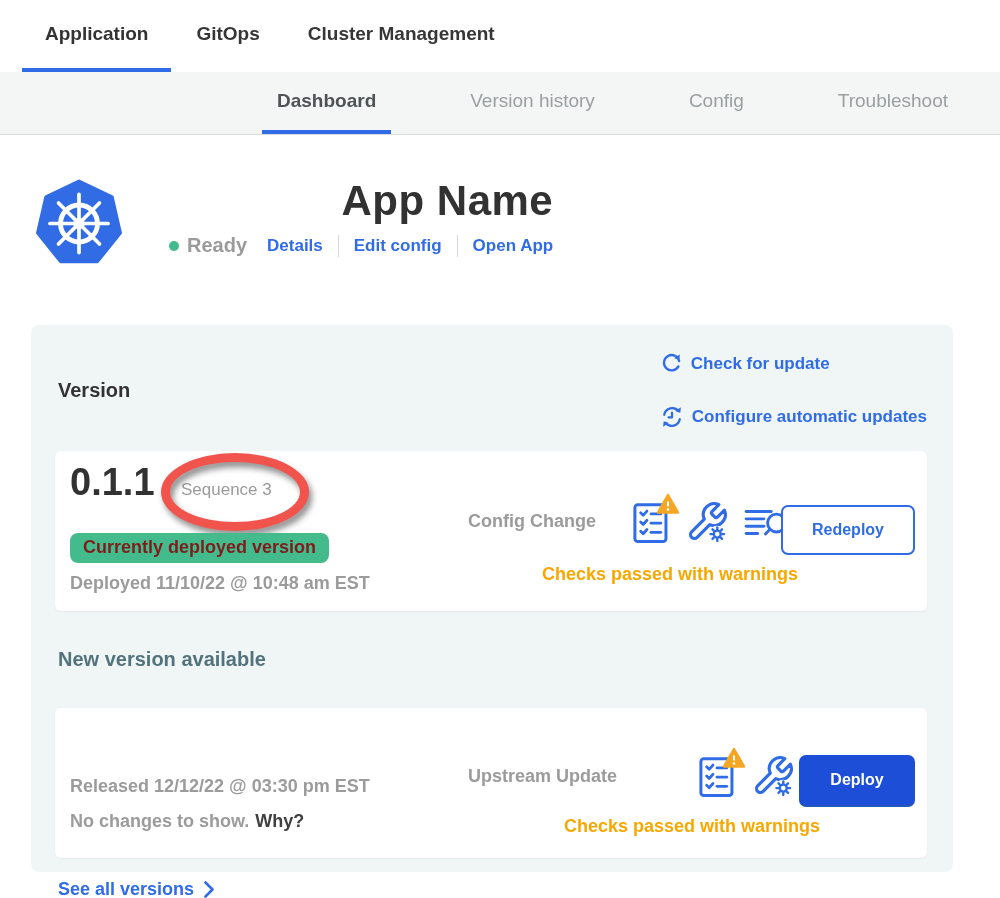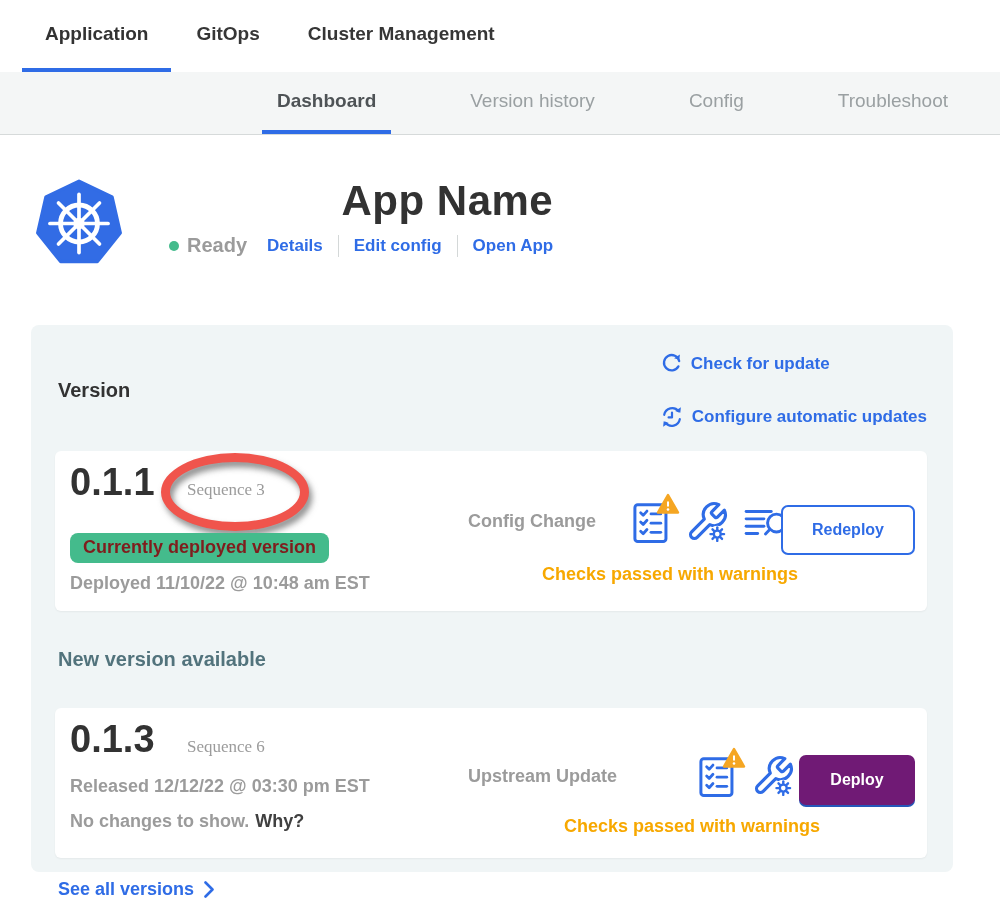--- a/index.html
+++ b/index.html
@@ -37,21 +37,21 @@
   .action-link { display:flex; align-items:center; gap:8px; font-size:17px; font-weight:700;
     color:#2f6ce6; cursor:pointer; }
 
   .card { position:relative; margin:22px 26px 0 24px; background:#fff; border-radius:6px;
     box-shadow:0 1px 2px rgba(0,0,0,.05); }
   .card1 { height:160px; }
   .card2 { height:150px; margin-top:37px; }
 
   .ver-line { position:absolute; left:15px; top:10px; }
   .ver-num { font-size:38px; font-weight:700; color:#323232; }
-  .ver-seq { font-size:17px; font-weight:500; color:#9b9b9b; margin-left:28px;font-family:Liberation Serif, serif; }
+  .ver-seq { font-size:17px; font-weight:500; color:#9b9b9b; margin-left:22px; }
 
   .red-ellipse { position:absolute; left:106px; top:2px; width:148px; height:78px;
     border:9px solid #f0544c; border-radius:50%;
     filter:drop-shadow(3px 5px 3px rgba(45,45,45,.55)); pointer-events:none; }
 
   .deployed-badge { position:absolute; left:15px; top:82px; background:#44bb8c; color:#7f1d1d;
     font-size:18px; font-weight:700; padding:4px 13px 5px; border-radius:8px; }
   .deployed-ts { position:absolute; left:15px; top:122px; font-size:18px; font-weight:600; color:#9b9b9b; }
   .change-type { position:absolute; left:413px; font-size:18px; font-weight:700; color:#9b9b9b; }
   .card1 .change-type { top:60px; } .card2 .change-type { top:58px; }
@@ -60,21 +60,21 @@
   .card1 .icons-row { left:576px; top:48px; } .card2 .icons-row { left:642px; top:45px; }
   .check-wrap { position:relative; width:40px; height:46px; }
   .check-wrap .tri { position:absolute; right:-9px; top:-6px; }
 
   .warnings { position:absolute; font-size:18px; font-weight:700; color:#f7a800; text-align:center; width:350px; }
   .card1 .warnings { left:440px; top:113px; } .card2 .warnings { left:462px; top:108px; }
 
   .btn { position:absolute; right:12px; display:flex; align-items:center; justify-content:center;
     font-size:16px; font-weight:700; border-radius:7px; cursor:pointer; font-family:inherit; }
   .btn-outline { top:54px; width:134px; height:50px; background:#fff; color:#2f6ce6; border:2px solid #2f6ce6; }
-  .btn-fill { top:47px; width:116px; height:50px; background:#701a75; color:#fff; border:none;
+  .btn-fill { top:47px; width:116px; height:50px; background:#1d4ed8; color:#fff; border:none;
     box-shadow:0 2px 0 #2457ba; }
 
   .new-ver-head { margin:37px 0 0 27px; font-size:20px; font-weight:700; color:#52737c; }
   .released-ts { position:absolute; left:15px; top:68px; font-size:18px; font-weight:600; color:#9b9b9b; }
   .no-changes { position:absolute; left:15px; top:103px; font-size:18px; font-weight:600; color:#9b9b9b; }
   .why-link { color:#404040; font-weight:700; cursor:pointer; margin-left:6px; }
 
   .see-all { display:inline-flex; align-items:center; gap:9px; margin:21px 0 0 27px;
     font-size:18px; font-weight:700; color:#2f6ce6; cursor:pointer; }
 </style>
@@ -227,24 +227,20 @@
     </div>
 
     <button class="btn btn-outline">Redeploy</button>
     <div class="warnings">Checks passed with warnings</div>
   </div>
 
   <div class="new-ver-head">New version available</div>
 
   
   <div class="card card2">
-    <div class="ver-line">
-      <span class="ver-num">0.1.3</span>
-      <span class="ver-seq">Sequence 6</span>
-    </div>
     <div class="released-ts">Released 12/12/22 @ 03:30 pm EST</div>
     <div class="no-changes">
       <span>No changes to show.</span><a class="why-link">Why?</a>
     </div>
 
     <div class="change-type">Upstream Update</div>
 
     <div class="icons-row">
       <span class="check-wrap">
         <svg width="40" height="46" viewBox="0 0 34 40">

